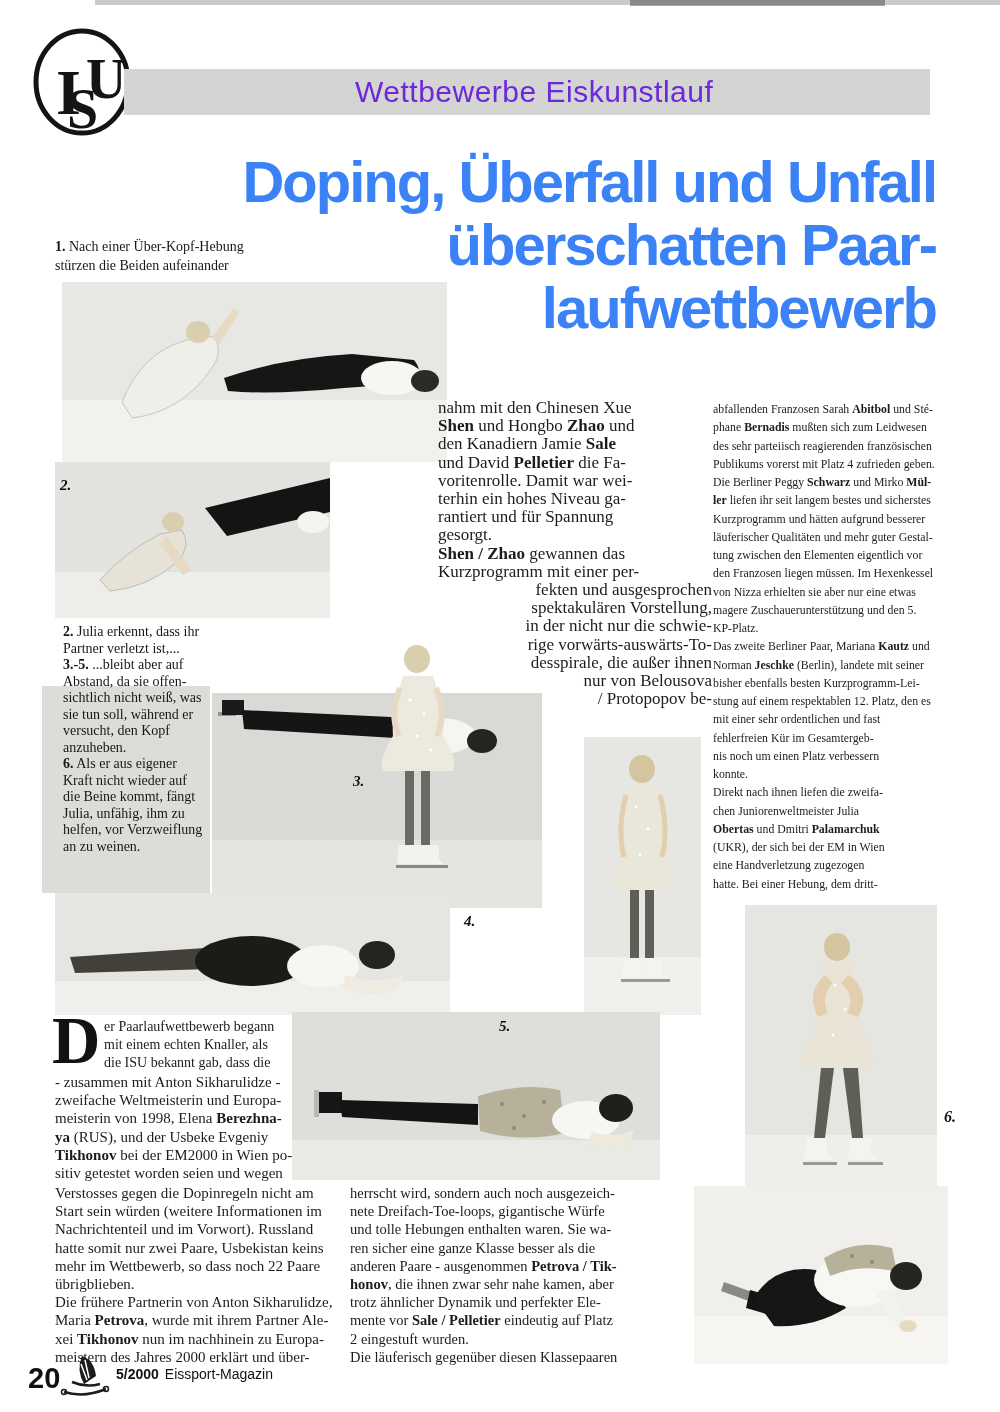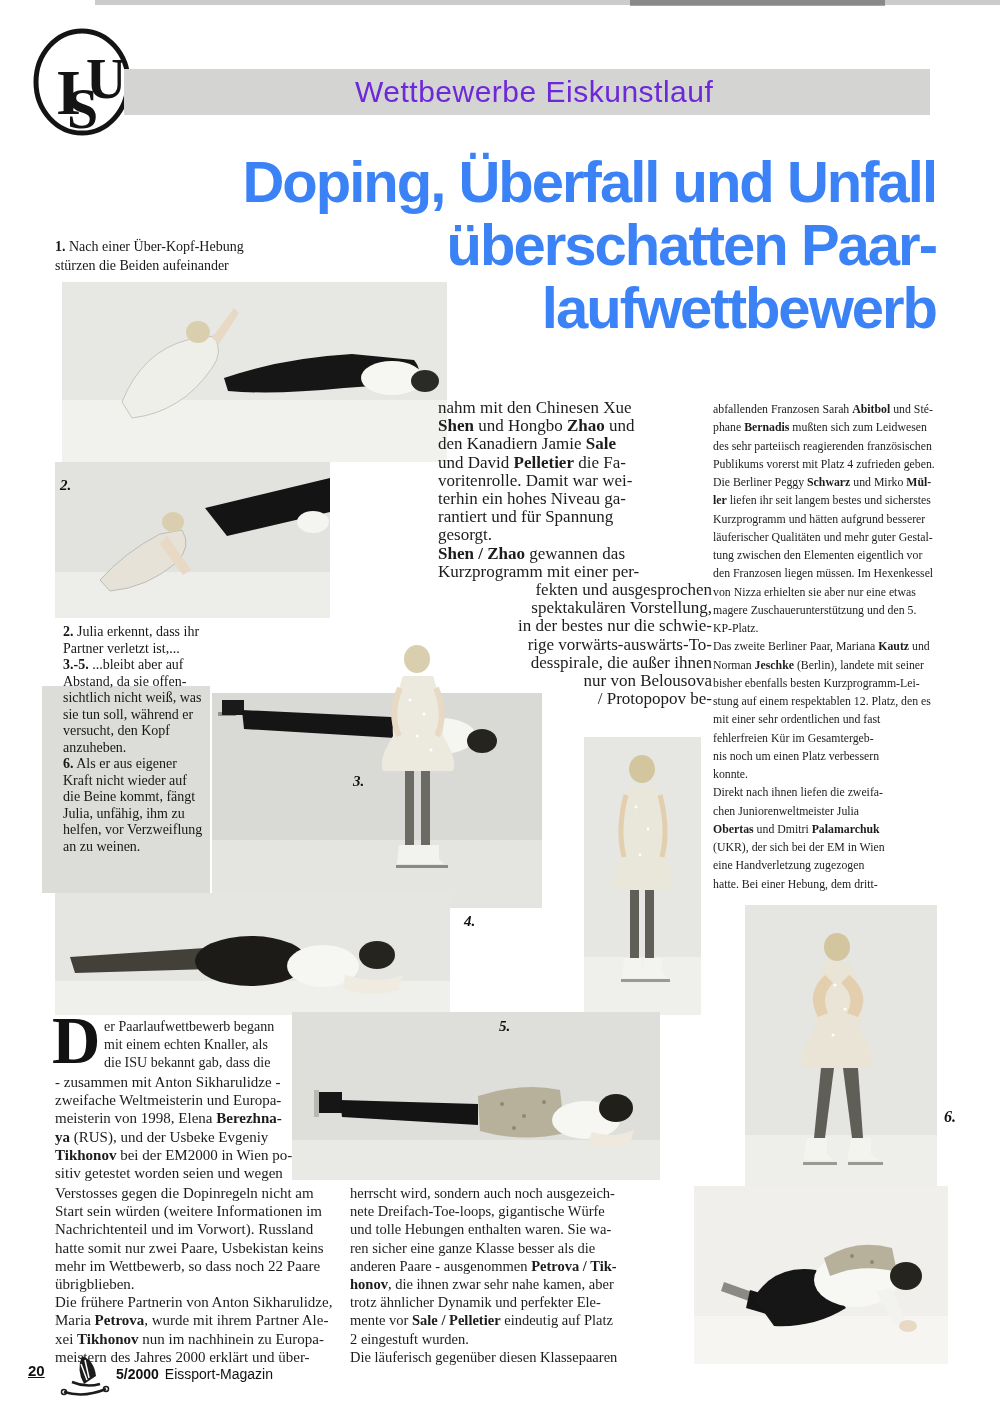--- a/index.html
+++ b/index.html
@@ -46,21 +46,21 @@
   .col-left-b{left:55px;top:1184px;width:290px;font-size:15px;}
   .col-mid-bottom{left:350px;top:1184px;width:296px;font-size:14.5px;}
   .dropcap{left:52px;top:1007px;font-size:67px;line-height:67px;font-weight:bold;
            font-family:"Liberation Serif",serif;color:#121212;}
 
   
   .gray-panel{left:42px;top:686px;width:168px;height:207px;background:#dcdcd8;}
 
   
   .footer-num{left:28px;top:1362px;font-family:"Liberation Sans",sans-serif;
-              font-weight:bold;font-size:15px;color:#111;text-decoration:underline;}
+              font-weight:bold;font-size:29px;color:#111;}
   .footer-issue{left:116px;top:1366px;font-family:Liberation Sans, sans-serif;
                 font-size:14px;color:#111;}
   .footer-issue b{margin-right:6px;}
   svg{display:block;}
 </style>
 </head>
 <body>
 
 <div class="page">
 
@@ -164,21 +164,21 @@
       <div class="ln">voritenrolle. Damit war wei-</div>
       <div class="ln">terhin ein hohes Niveau ga-</div>
       <div class="ln">rantiert und für Spannung</div>
       <div class="ln">gesorgt.</div>
       <div class="ln"><b>Shen / Zhao</b> gewannen das</div>
       <div class="ln">Kurzprogramm mit einer per-</div>
     </div>
   <div class="abs col col-mid-b">
       <div class="ln">fekten und ausgesprochen</div>
       <div class="ln">spektakulären Vorstellung,</div>
-      <div class="ln">in der bestes nur die schwie-</div>
+      <div class="ln">in der nicht nur die schwie-</div>
       <div class="ln">rige vorwärts-auswärts-To-</div>
       <div class="ln">desspirale, die außer ihnen</div>
       <div class="ln">nur von Belousova</div>
       <div class="ln">/ Protopopov be-</div>
     </div>
 
   <div class="abs col col-right">
       <div class="ln">abfallenden Franzosen Sarah <b>Abitbol</b> und Sté-</div>
       <div class="ln">phane <b>Bernadis</b> mußten sich zum Leidwesen</div>
       <div class="ln">des sehr parteiisch reagierenden französischen</div>

